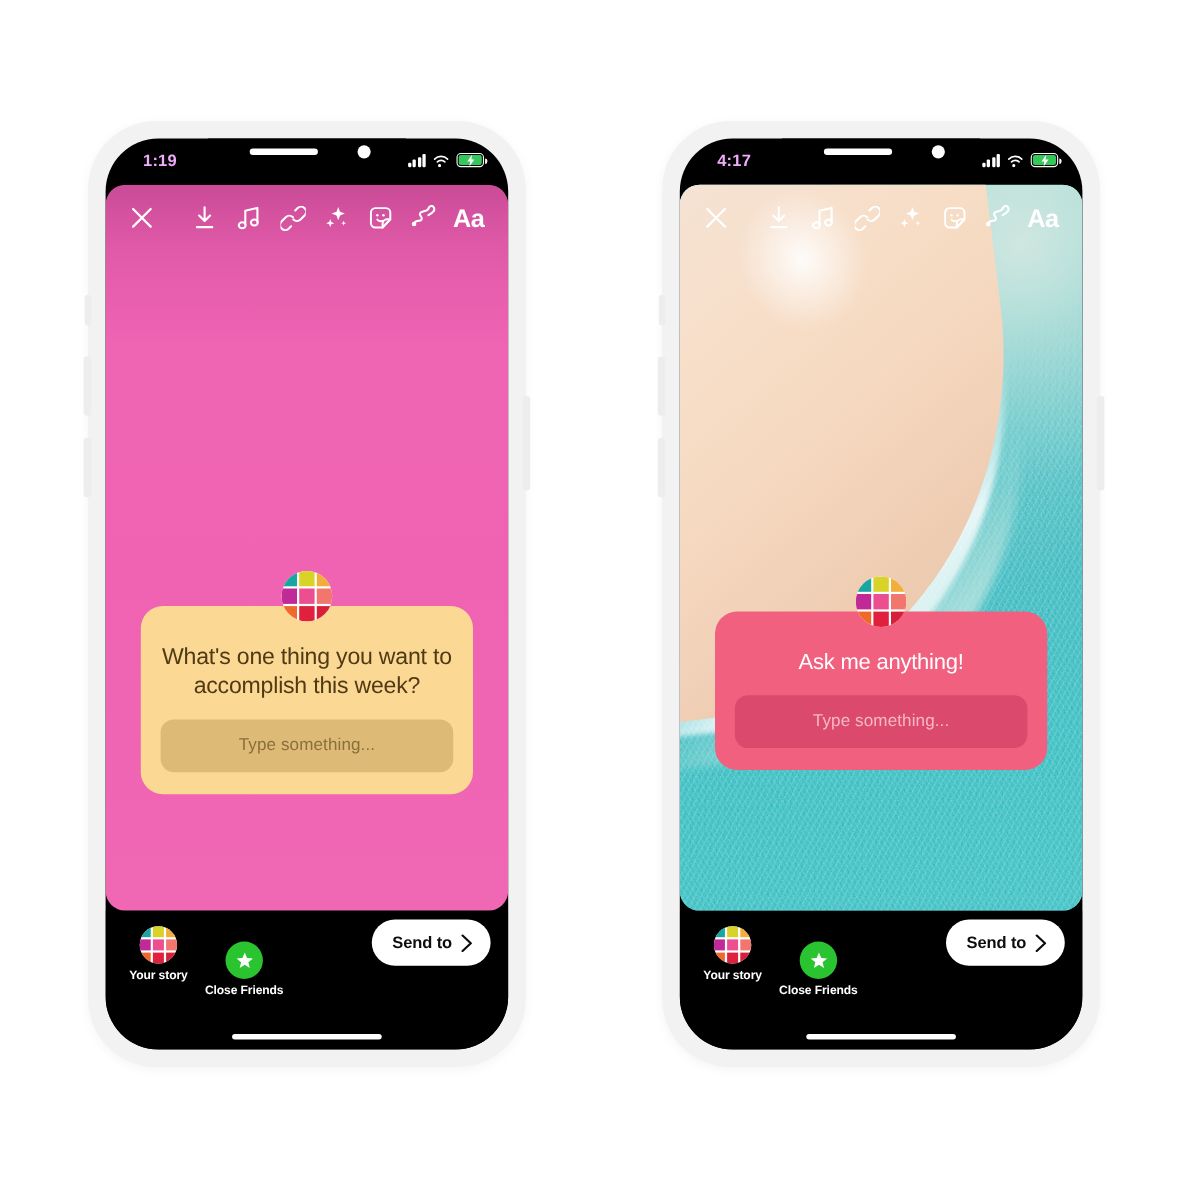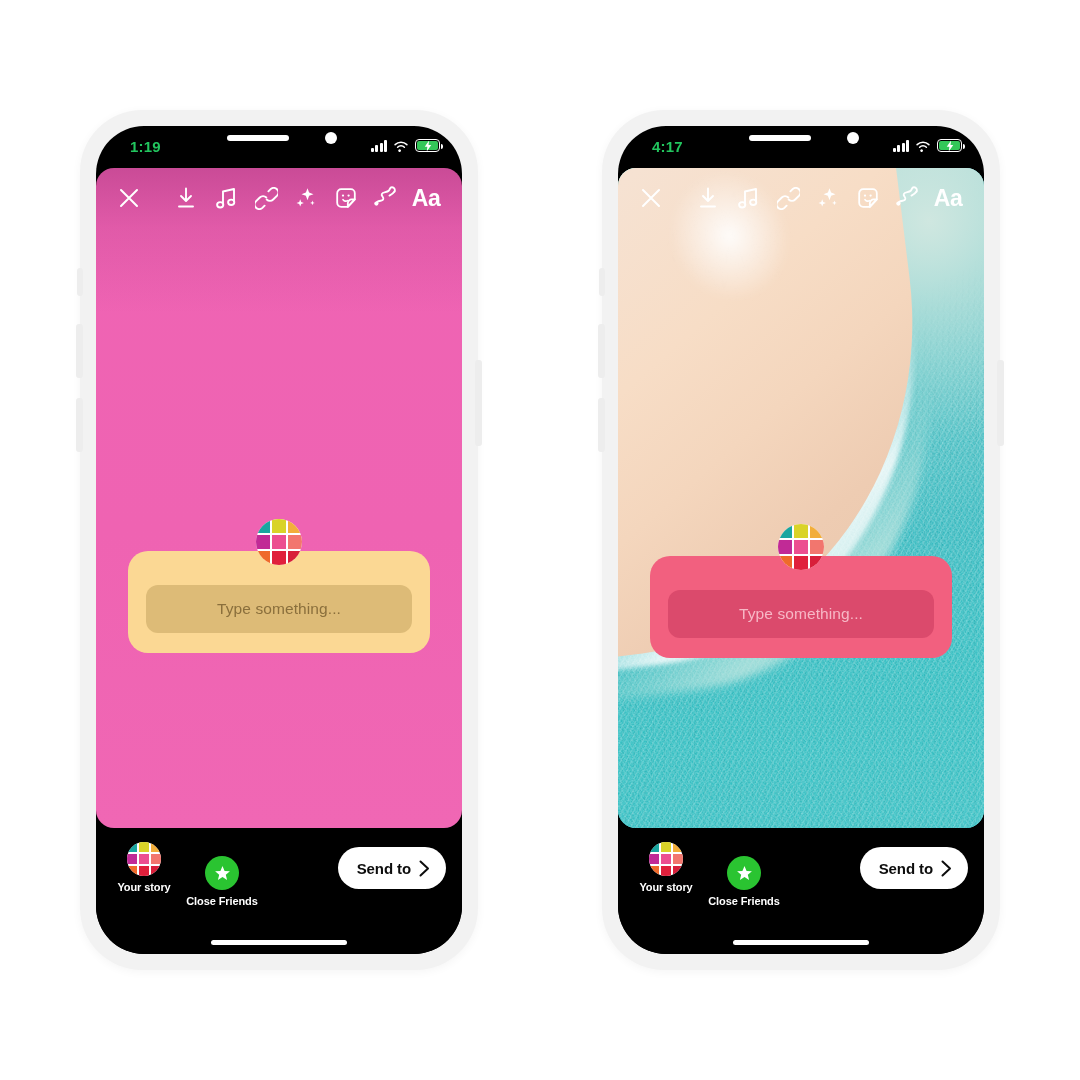--- a/index.html
+++ b/index.html
@@ -53,21 +53,21 @@
     height: 828px;
     background: #000;
     border-radius: 48px;
     overflow: hidden;
   }
 
   
   .statusbar {
     position: relative;
     height: 46px;
-    color: #22c55e;
+    color: #f0abfc;
     z-index: 30;
   }
   .notch {
     position: absolute;
     left: 50%;
     transform: translateX(-50%);
     top: -2px;
     width: 180px;
     height: 32px;
     background: #000;
@@ -395,21 +395,20 @@
     color: #0d0d0d;
     border-radius: 22px;
     height: 42px;
     padding: 0 15px 0 19px;
     display: flex;
     align-items: center;
     gap: 7px;
     font-size: 15px;
     font-weight: bold;
     letter-spacing: -0.1px;
-    margin-top: 11px;
   }
   .home-indicator {
     position: absolute;
     left: 50%;
     transform: translateX(-50%);
     bottom: 9px;
     width: 136px;
     height: 5px;
     border-radius: 3px;
     background: #fff;
@@ -515,20 +514,21 @@
             <span style="background:#d9d328"></span>
             <span style="background:#f2ae3a"></span>
           <span style="background:#c12a96"></span>
             <span style="background:#ec4f90"></span>
             <span style="background:#f2766e"></span>
           <span style="background:#ef6a2a"></span>
             <span style="background:#e0203c"></span>
             <span style="background:#d81f3a"></span>
         </div>
         <div class="sticker cream">
+          <div class="sticker-title">What's one thing you want to accomplish this week?</div>
           <div class="sticker-input">Type something...</div>
         </div>
       </div>
 
       <div class="bottombar">
         <div class="share-opt your-story">
           <div class="mini-avatar">
             <span style="background:#19a6a0"></span>
               <span style="background:#d9d328"></span>
               <span style="background:#f2ae3a"></span>
@@ -666,20 +666,21 @@
             <span style="background:#d9d328"></span>
             <span style="background:#f2ae3a"></span>
           <span style="background:#c12a96"></span>
             <span style="background:#ec4f90"></span>
             <span style="background:#f2766e"></span>
           <span style="background:#ef6a2a"></span>
             <span style="background:#e0203c"></span>
             <span style="background:#d81f3a"></span>
         </div>
         <div class="sticker rose">
+          <div class="sticker-title small">Ask me anything!</div>
           <div class="sticker-input">Type something...</div>
         </div>
       </div>
 
       <div class="bottombar">
         <div class="share-opt your-story">
           <div class="mini-avatar">
             <span style="background:#19a6a0"></span>
               <span style="background:#d9d328"></span>
               <span style="background:#f2ae3a"></span>

